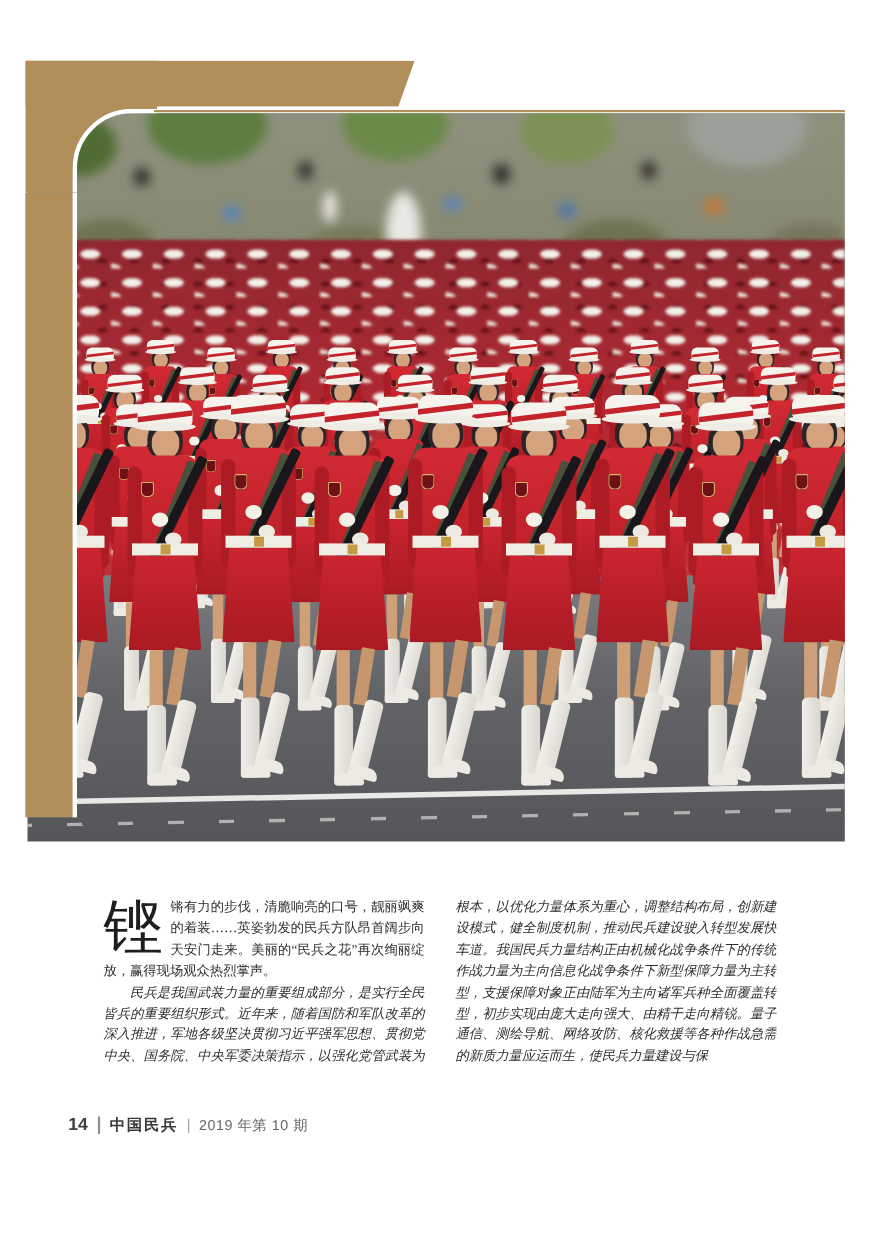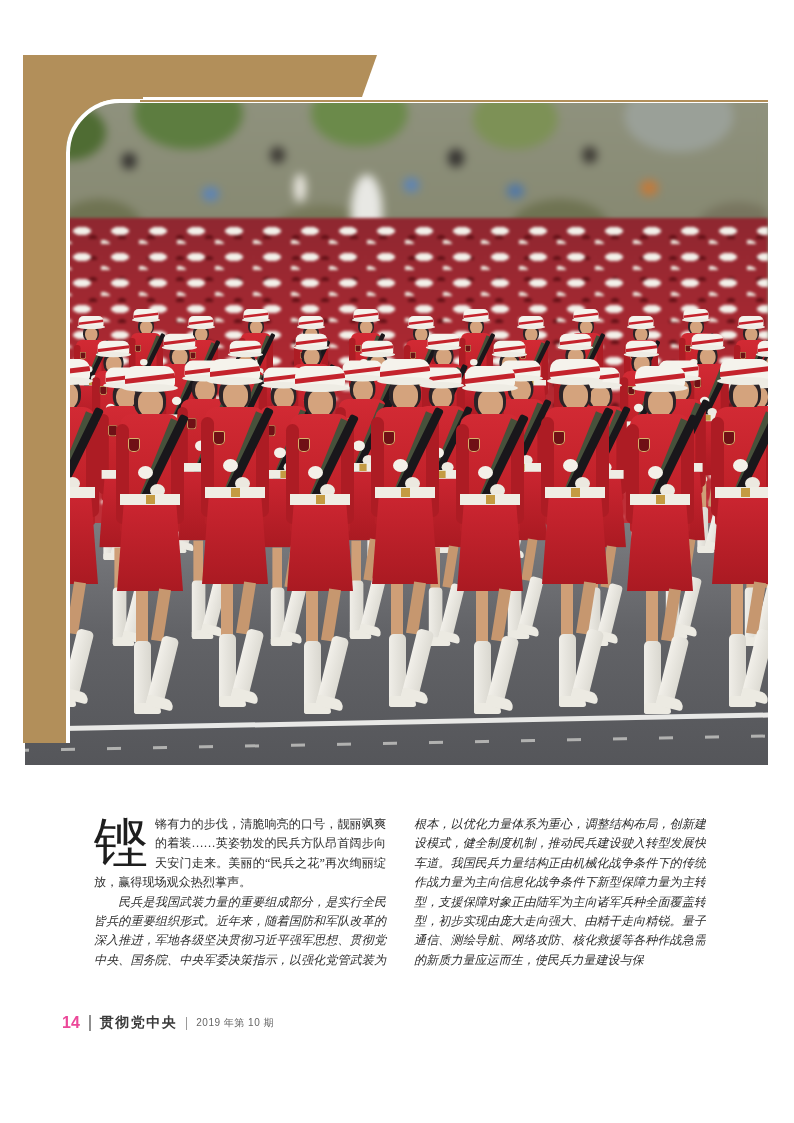--- a/index.html
+++ b/index.html
@@ -85,25 +85,25 @@
   
   .article{left:94px;top:815px;width:612px;height:157px;column-count:2;column-gap:28px;column-fill:auto;
            overflow:hidden;text-align:justify;color:#2d2d2d;
            font-family:"Liberation Serif","DejaVu Serif",serif;font-size:12.1px;line-height:19.4px;}
   .article p{margin:0;}
   .indent{text-indent:2em;font-style:italic;}
   .dropcap{float:left;font-size:54px;line-height:54px;height:56px;padding:1px 7px 0 0;color:#1e1e1e;}
 
   
   .footer{left:62px;top:1014px;display:flex;align-items:center;gap:9px;}
-  .pagenum{font-size:16px;font-weight:bold;color:#ec4899;font-family:"Liberation Sans",sans-serif;}
+  .pagenum{font-size:16px;font-weight:bold;color:#404040;font-family:"Liberation Sans",sans-serif;}
   .fdiv{width:2px;height:16px;background:#8f8f8f;}
   .fdiv2{width:1px;height:13px;background:#9a9a9a;}
   .mag{font-size:14px;font-weight:bold;color:#3a3a3a;letter-spacing:1.5px;}
-  .issue{font-size:10px;color:#666;letter-spacing:.5px;}
+  .issue{font-size:13px;color:#666;letter-spacing:.5px;}
 </style>
 </head>
 <body>
 
 <div class="page">
 
   <div class="abs photo" title="Blurred crowd of spectators behind ranks of Chinese militia women marching in a parade: white peaked caps with red stripe, red double-breasted uniforms with dark-red chest badge, white belts and gloves, black rifles held across the chest, red skirts, white knee boots, on a gray asphalt street with white lane lines.">
     <div class="crowd"></div>
     <div class="capfield"></div>
     <div class="street"></div>
@@ -1329,18 +1329,18 @@
   <div class="abs gold-line"></div>
 
   <div class="abs article">
     <p><span class="dropcap">铿</span><span>锵有力的步伐，清脆响亮的口号，靓丽飒爽的着装……英姿勃发的民兵方队昂首阔步向天安门走来。美丽的“民兵之花”再次绚丽绽放，赢得现场观众热烈掌声。</span></p>
     <p class="indent">民兵是我国武装力量的重要组成部分，是实行全民皆兵的重要组织形式。近年来，随着国防和军队改革的深入推进，军地各级坚决贯彻习近平强军思想、贯彻党中央、国务院、中央军委决策指示，以强化党管武装为根本，以优化力量体系为重心，调整结构布局，创新建设模式，健全制度机制，推动民兵建设驶入转型发展快车道。我国民兵力量结构正由机械化战争条件下的传统作战力量为主向信息化战争条件下新型保障力量为主转型，支援保障对象正由陆军为主向诸军兵种全面覆盖转型，初步实现由庞大走向强大、由精干走向精锐。量子通信、测绘导航、网络攻防、核化救援等各种作战急需的新质力量应运而生，使民兵力量建设与保</p>
   </div>
 
   <div class="abs footer">
     <span class="pagenum">14</span>
     <span class="fdiv"></span>
-    <span class="mag">贯彻党中央</span>
+    <span class="mag">中国民兵</span>
     <span class="fdiv2"></span>
     <span class="issue">2019 年第 10 期</span>
   </div>
 
 </div>
 
 </body></html>

